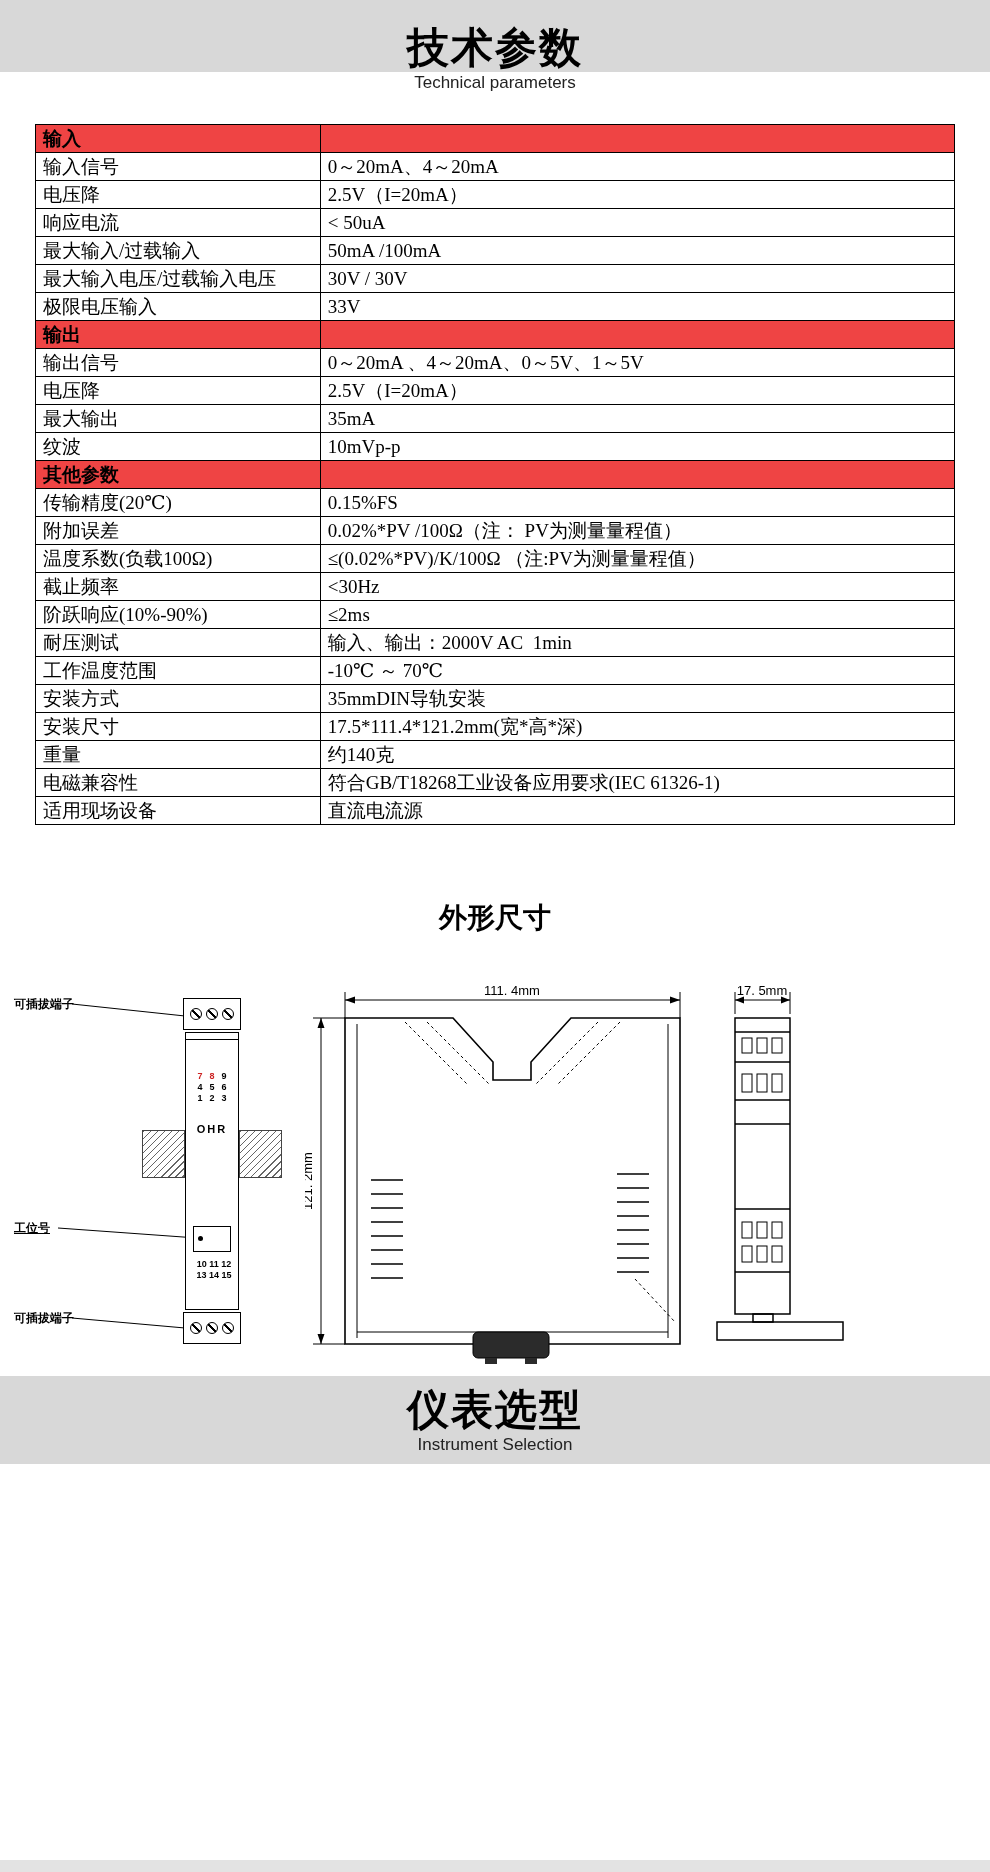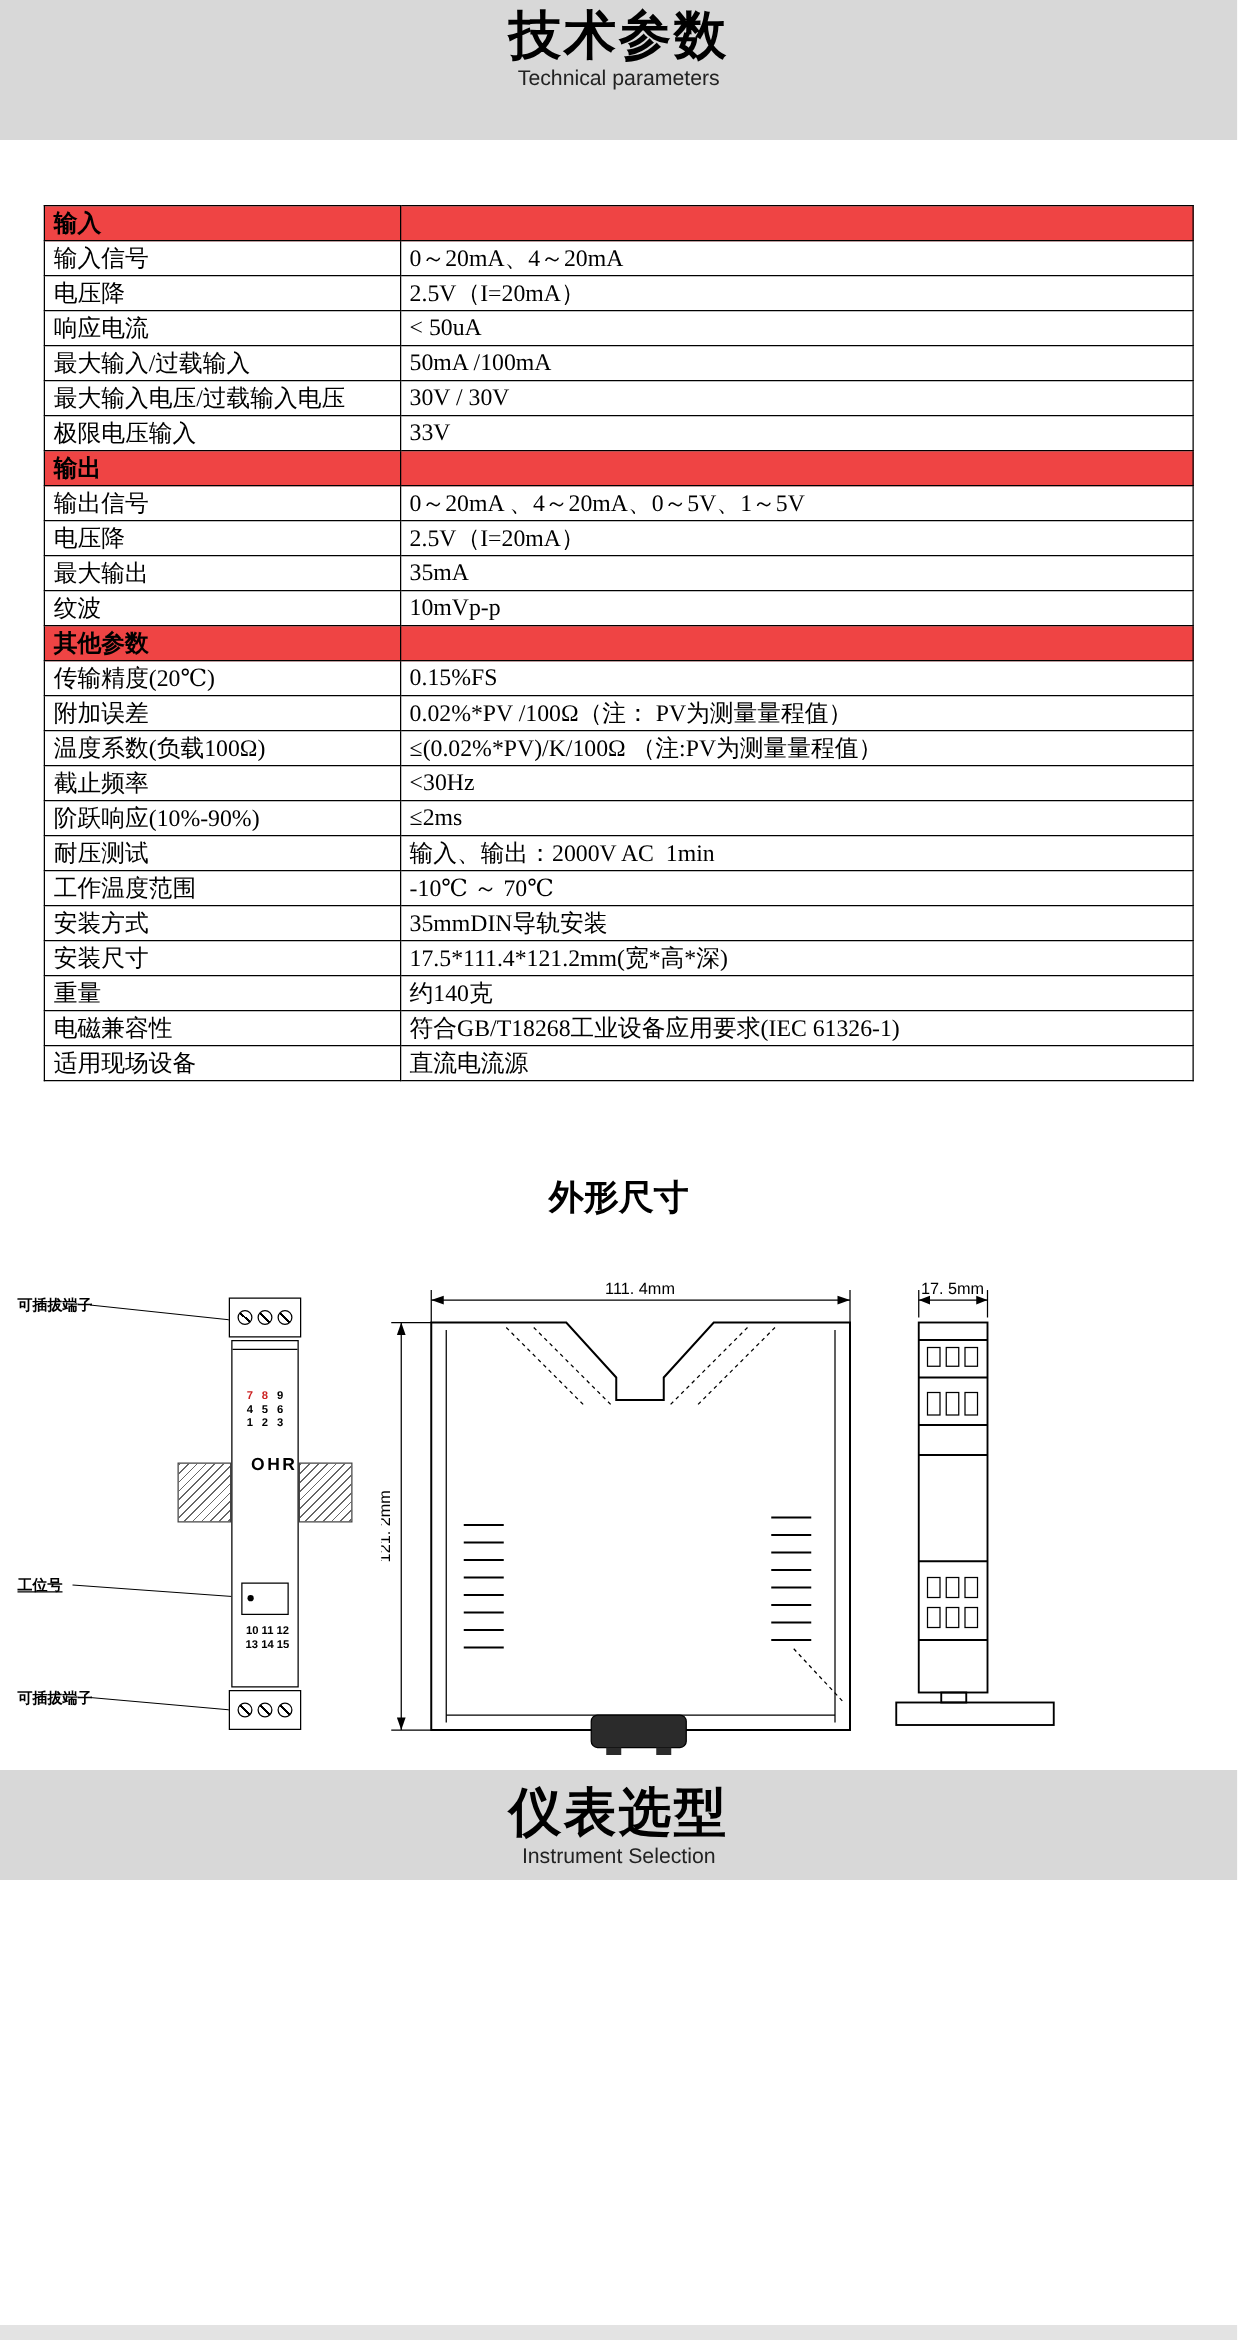--- a/index.html
+++ b/index.html
@@ -4,21 +4,21 @@
 <style>
   * { box-sizing: border-box; }
   html,body { margin:0; padding:0; background:#fff; }
   .page {
     position:relative; width:990px; height:1872px; margin:0 auto;
     background:#ffffff; overflow:hidden;
     font-family:"Liberation Sans","DejaVu Sans",sans-serif; color:#000;
   }
   
   .band { background:#d8d8d8; text-align:center; }
-  .band-top { height:112px; padding-top:4px; }
+  .band-top { height:72px; padding-top:24px; }
   .band-title { margin:0; font-size:42px; font-weight:bold; line-height:48px; letter-spacing:2px; }
   .band-sub { font-size:17px; color:#222; line-height:22px; }
   
   .spec-table {
     border-collapse:collapse; width:920px; margin:52px 0 0 35px;
     font-family:"Liberation Serif","DejaVu Serif",serif; font-size:19px;
   }
   .spec-table td { border:1px solid #000; height:28px; padding:0 7px; vertical-align:middle; }
   .label-cell { width:285px; }
   .value-cell { width:635px; white-space:pre-wrap; }
@@ -43,22 +43,22 @@
   .tblock { position:absolute; left:0; width:58px; height:32px; border:1.5px solid #000; background:#fff;
             display:flex; align-items:center; justify-content:space-around; padding:0 4px; }
   .tblock-top { top:0; } .tblock-bottom { top:314px; }
   .screw { width:12px; height:12px; border:1.5px solid #000; border-radius:50%;
            background:linear-gradient(45deg,transparent 44%,#000 44% 56%,transparent 56%); }
   .dev-body { position:absolute; left:2px; top:34px; width:54px; height:278px; border:1.5px solid #000; background:#fff; }
   .seam { position:absolute; left:0; right:0; top:6px; border-top:1px solid #000; }
   .term-grid { position:absolute; left:0; right:0; top:38px; }
   .term-row { display:flex; justify-content:center; gap:7px; line-height:11px; }
   .term-row span { font-size:9px; font-weight:bold; }
-  .brand { position:absolute; left:0; right:0; top:90px; text-align:right;
-           font-size:14px; font-weight:bold; letter-spacing:2px; }
+  .brand { position:absolute; left:0; right:0; top:90px; text-align:center;
+           font-size:11px; font-weight:bold; letter-spacing:2px; }
   .label-window { position:absolute; left:7px; top:193px; width:38px; height:26px; border:1.5px solid #000; }
   .label-dot { position:absolute; left:4px; top:9px; width:5px; height:5px; background:#000; border-radius:50%; }
   .term-nums { position:absolute; left:4px; right:0; top:226px; text-align:center; }
   .term-nums span { display:block; font-size:9px; font-weight:bold; line-height:11px; }
   .svg-middle { position:absolute; left:305px; top:8px; }
   .svg-right  { position:absolute; left:715px; top:8px; }
   .dim-text { font-size:13px; fill:#000; font-family:"Liberation Sans","DejaVu Sans",sans-serif; }
   
   .band-bottom { height:88px; padding-top:10px; }
   .footer-strip { position:absolute; left:0; right:0; bottom:0; height:12px; background:#e3e3e3; }

